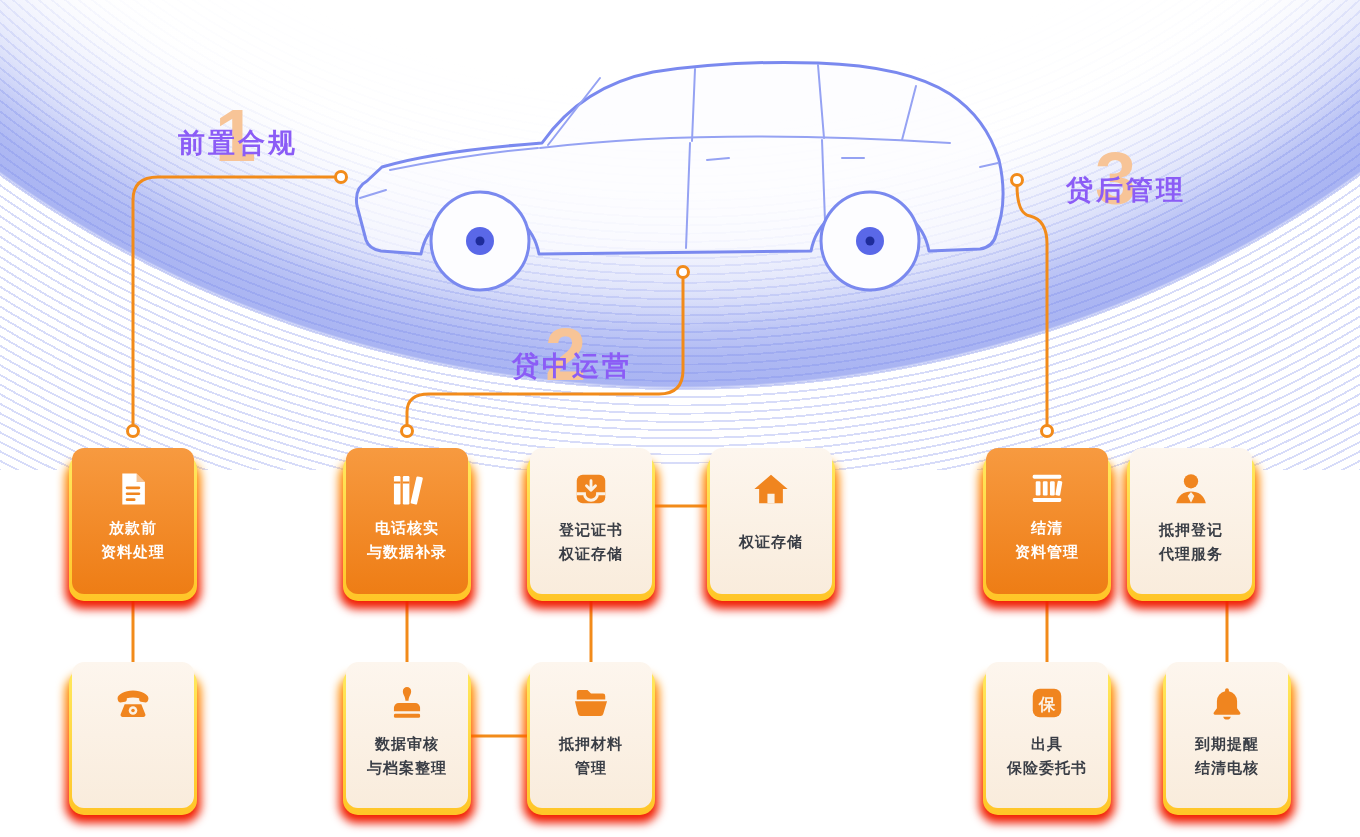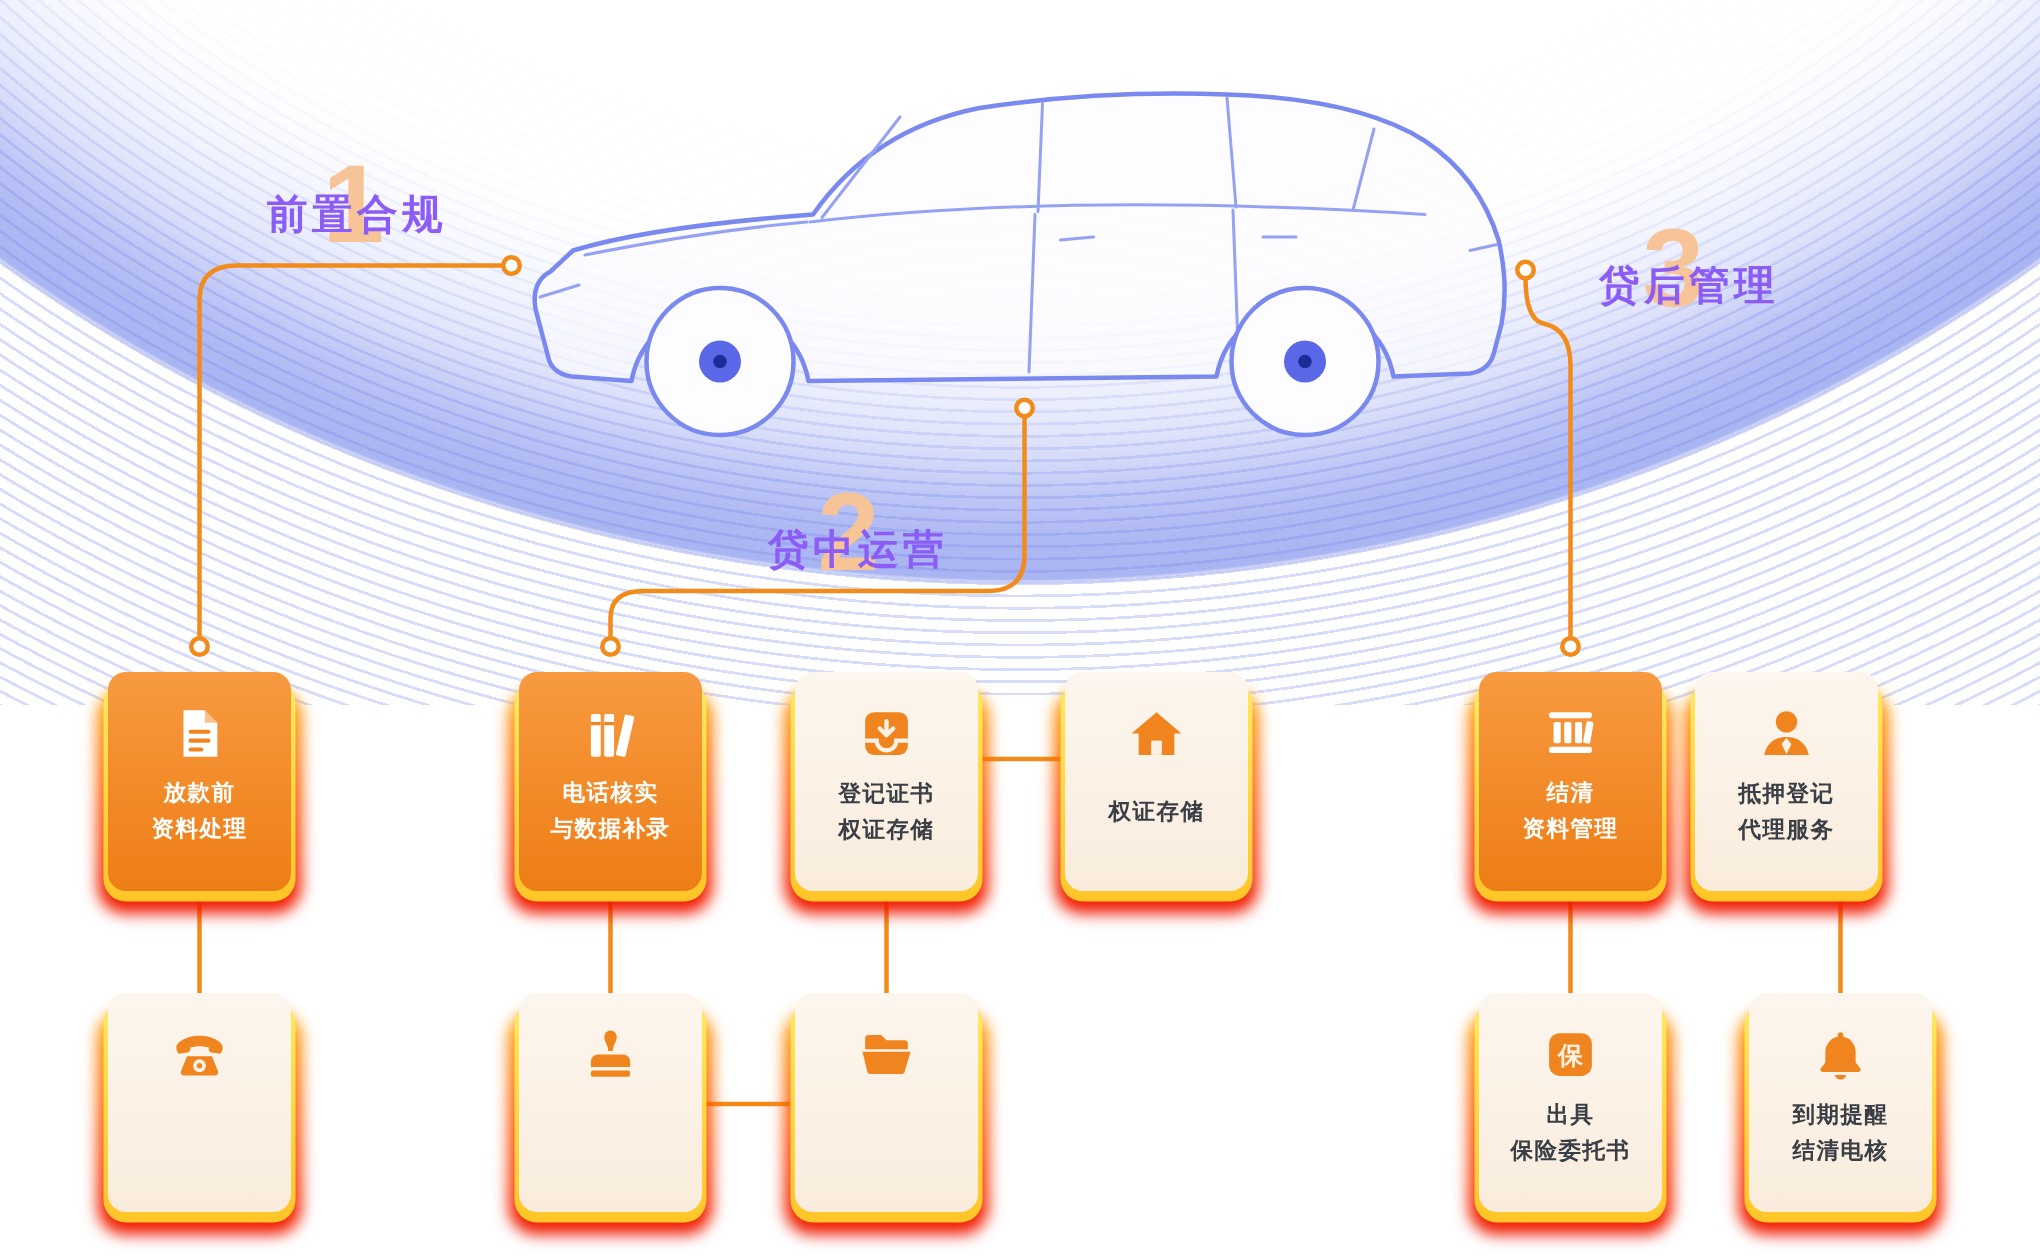--- a/index.html
+++ b/index.html
@@ -206,31 +206,39 @@
   <div class="card light">
     <div class="icon">
       <svg viewBox="0 0 32 32">
           <g fill="currentColor">
             <path d="M12.5 6a3.5 3.5 0 0 1 7 0c0 3-2.2 4.5-2.2 8h-2.6C14.7 10.5 12.5 9 12.5 6z"></path>
             <path d="M9 16h14a4 4 0 0 1 4 4v3H5v-3a4 4 0 0 1 4-4z"></path>
             <rect x="5" y="25" width="22" height="3.5" rx="1.2"></rect>
           </g>
         </svg>
     </div>
+    <div class="label">
+        <span>数据审核</span>
+        <span>与档案整理</span>
+      </div>
   </div>
 </div>
 
 <div class="card-wrap" style="left:530px;top:662px">
   <div class="card light">
     <div class="icon">
       <svg viewBox="0 0 32 32">
           <path fill="currentColor" d="M4 7a2 2 0 0 1 2-2h7l3 3h10a2 2 0 0 1 2 2v3H4z"></path>
           <path fill="currentColor" d="M2.5 14.5h27l-3.2 10.7A2.4 2.4 0 0 1 24 27H7.4a2.4 2.4 0 0 1-2.3-1.8z"></path>
         </svg>
     </div>
+    <div class="label">
+        <span>抵押材料</span>
+        <span>管理</span>
+      </div>
   </div>
 </div>
 
 <div class="card-wrap" style="left:986px;top:448px">
   <div class="card primary">
     <div class="icon">
       <svg viewBox="0 0 32 32">
           <g fill="currentColor">
             <rect x="4" y="4" width="24" height="3.4" rx="1.2"></rect>
             <rect x="6.5" y="9.5" width="4" height="12" rx="1"></rect>

